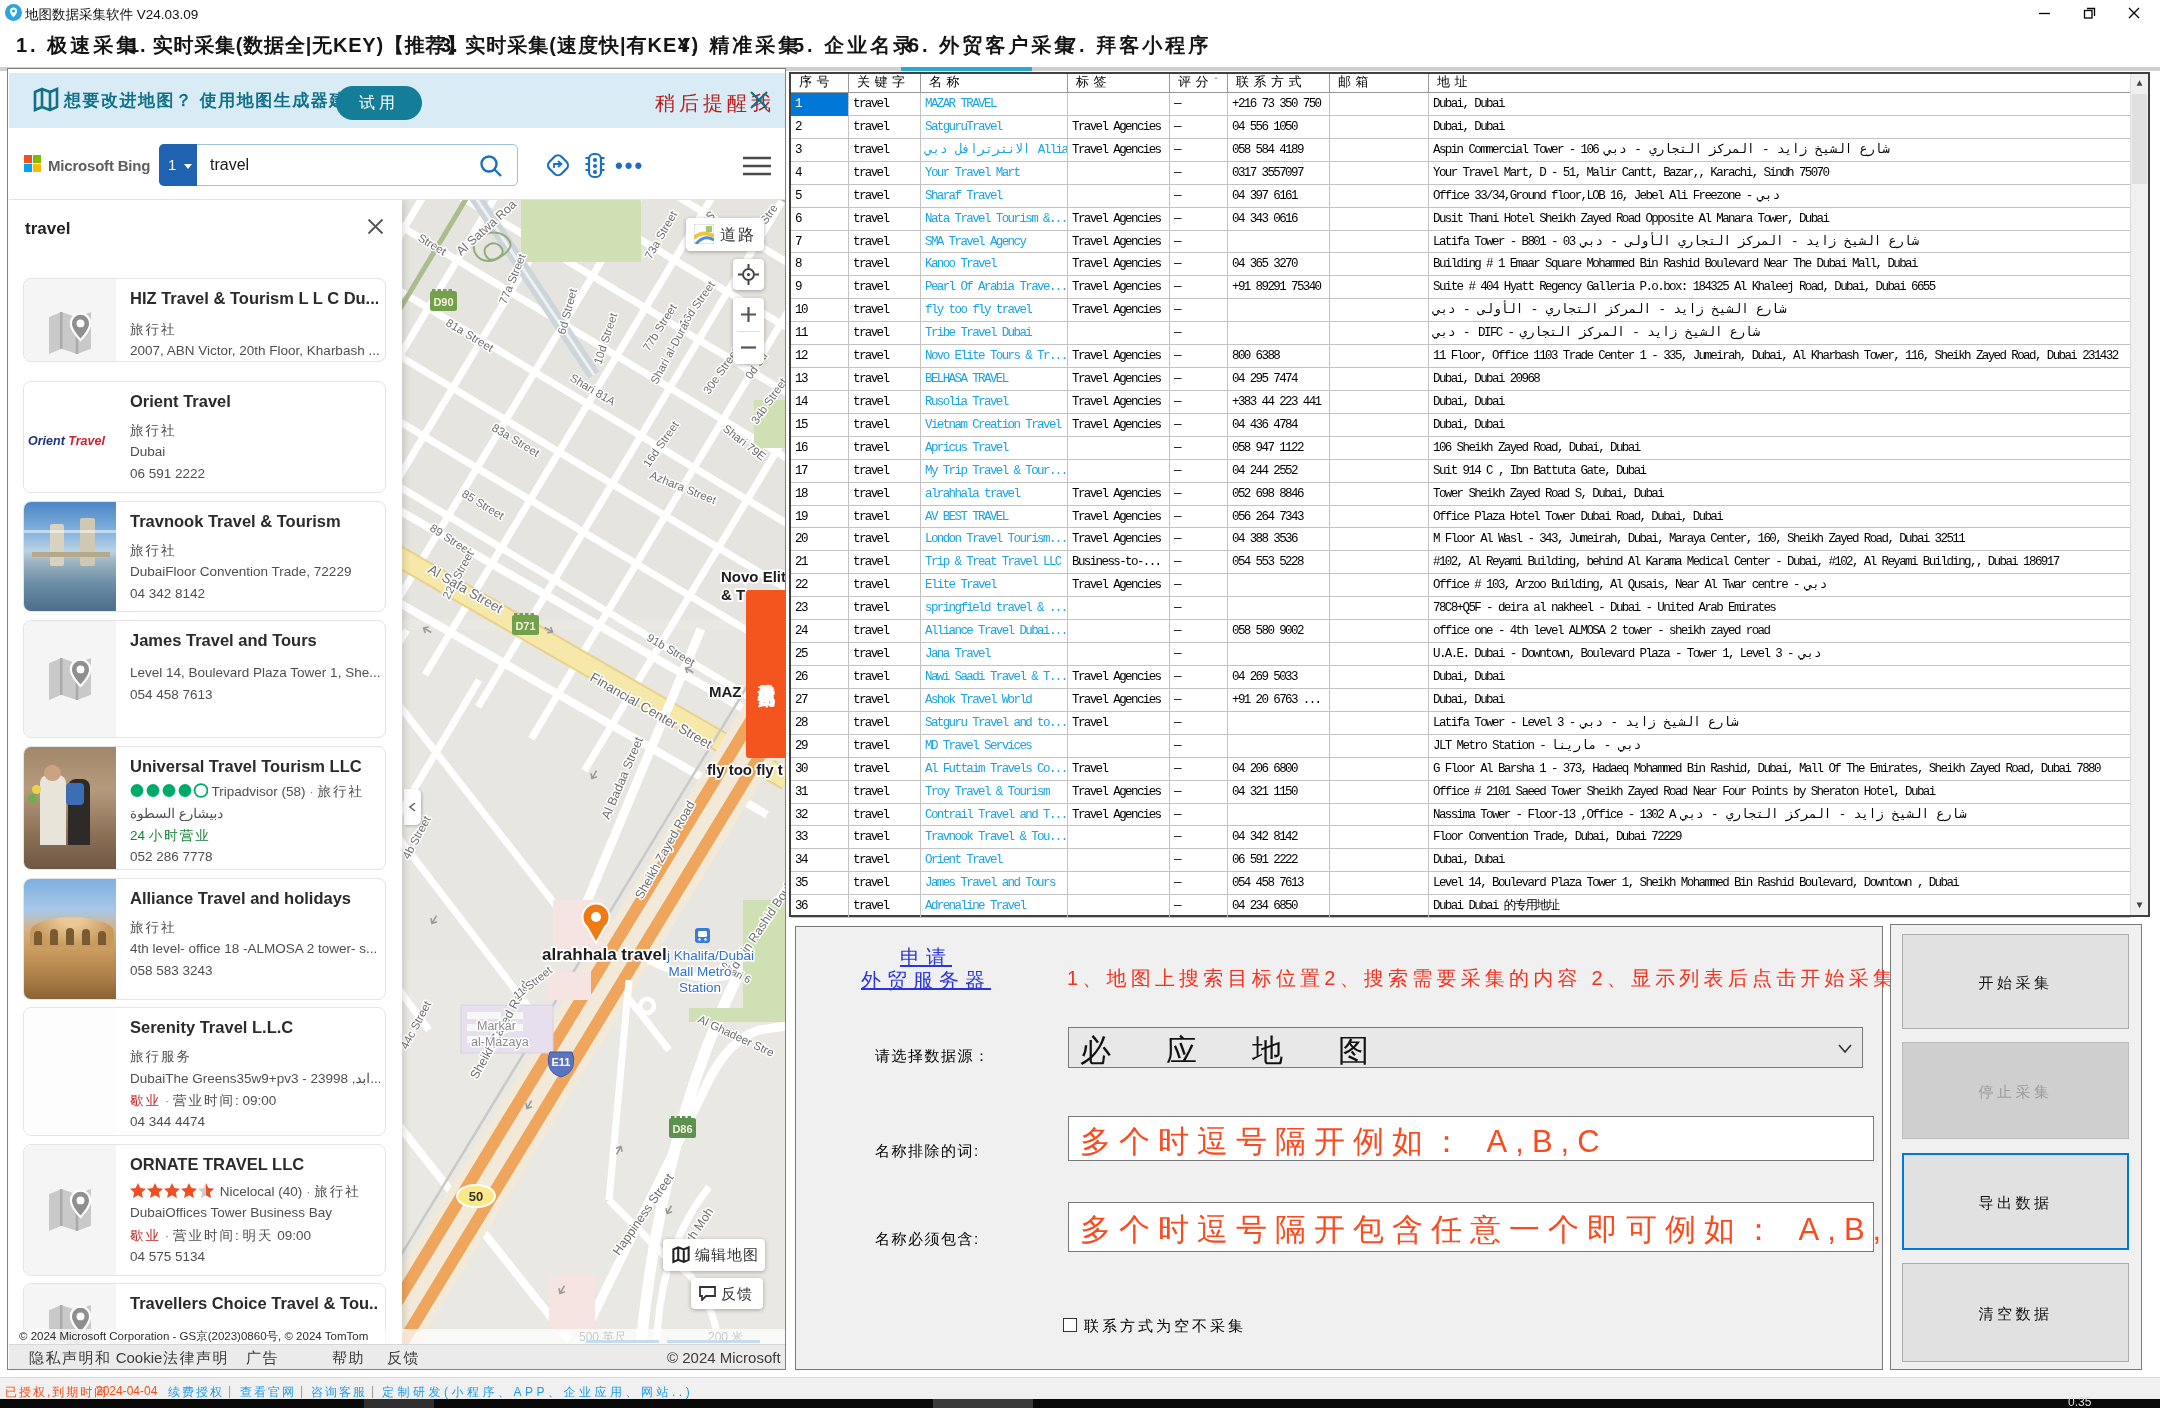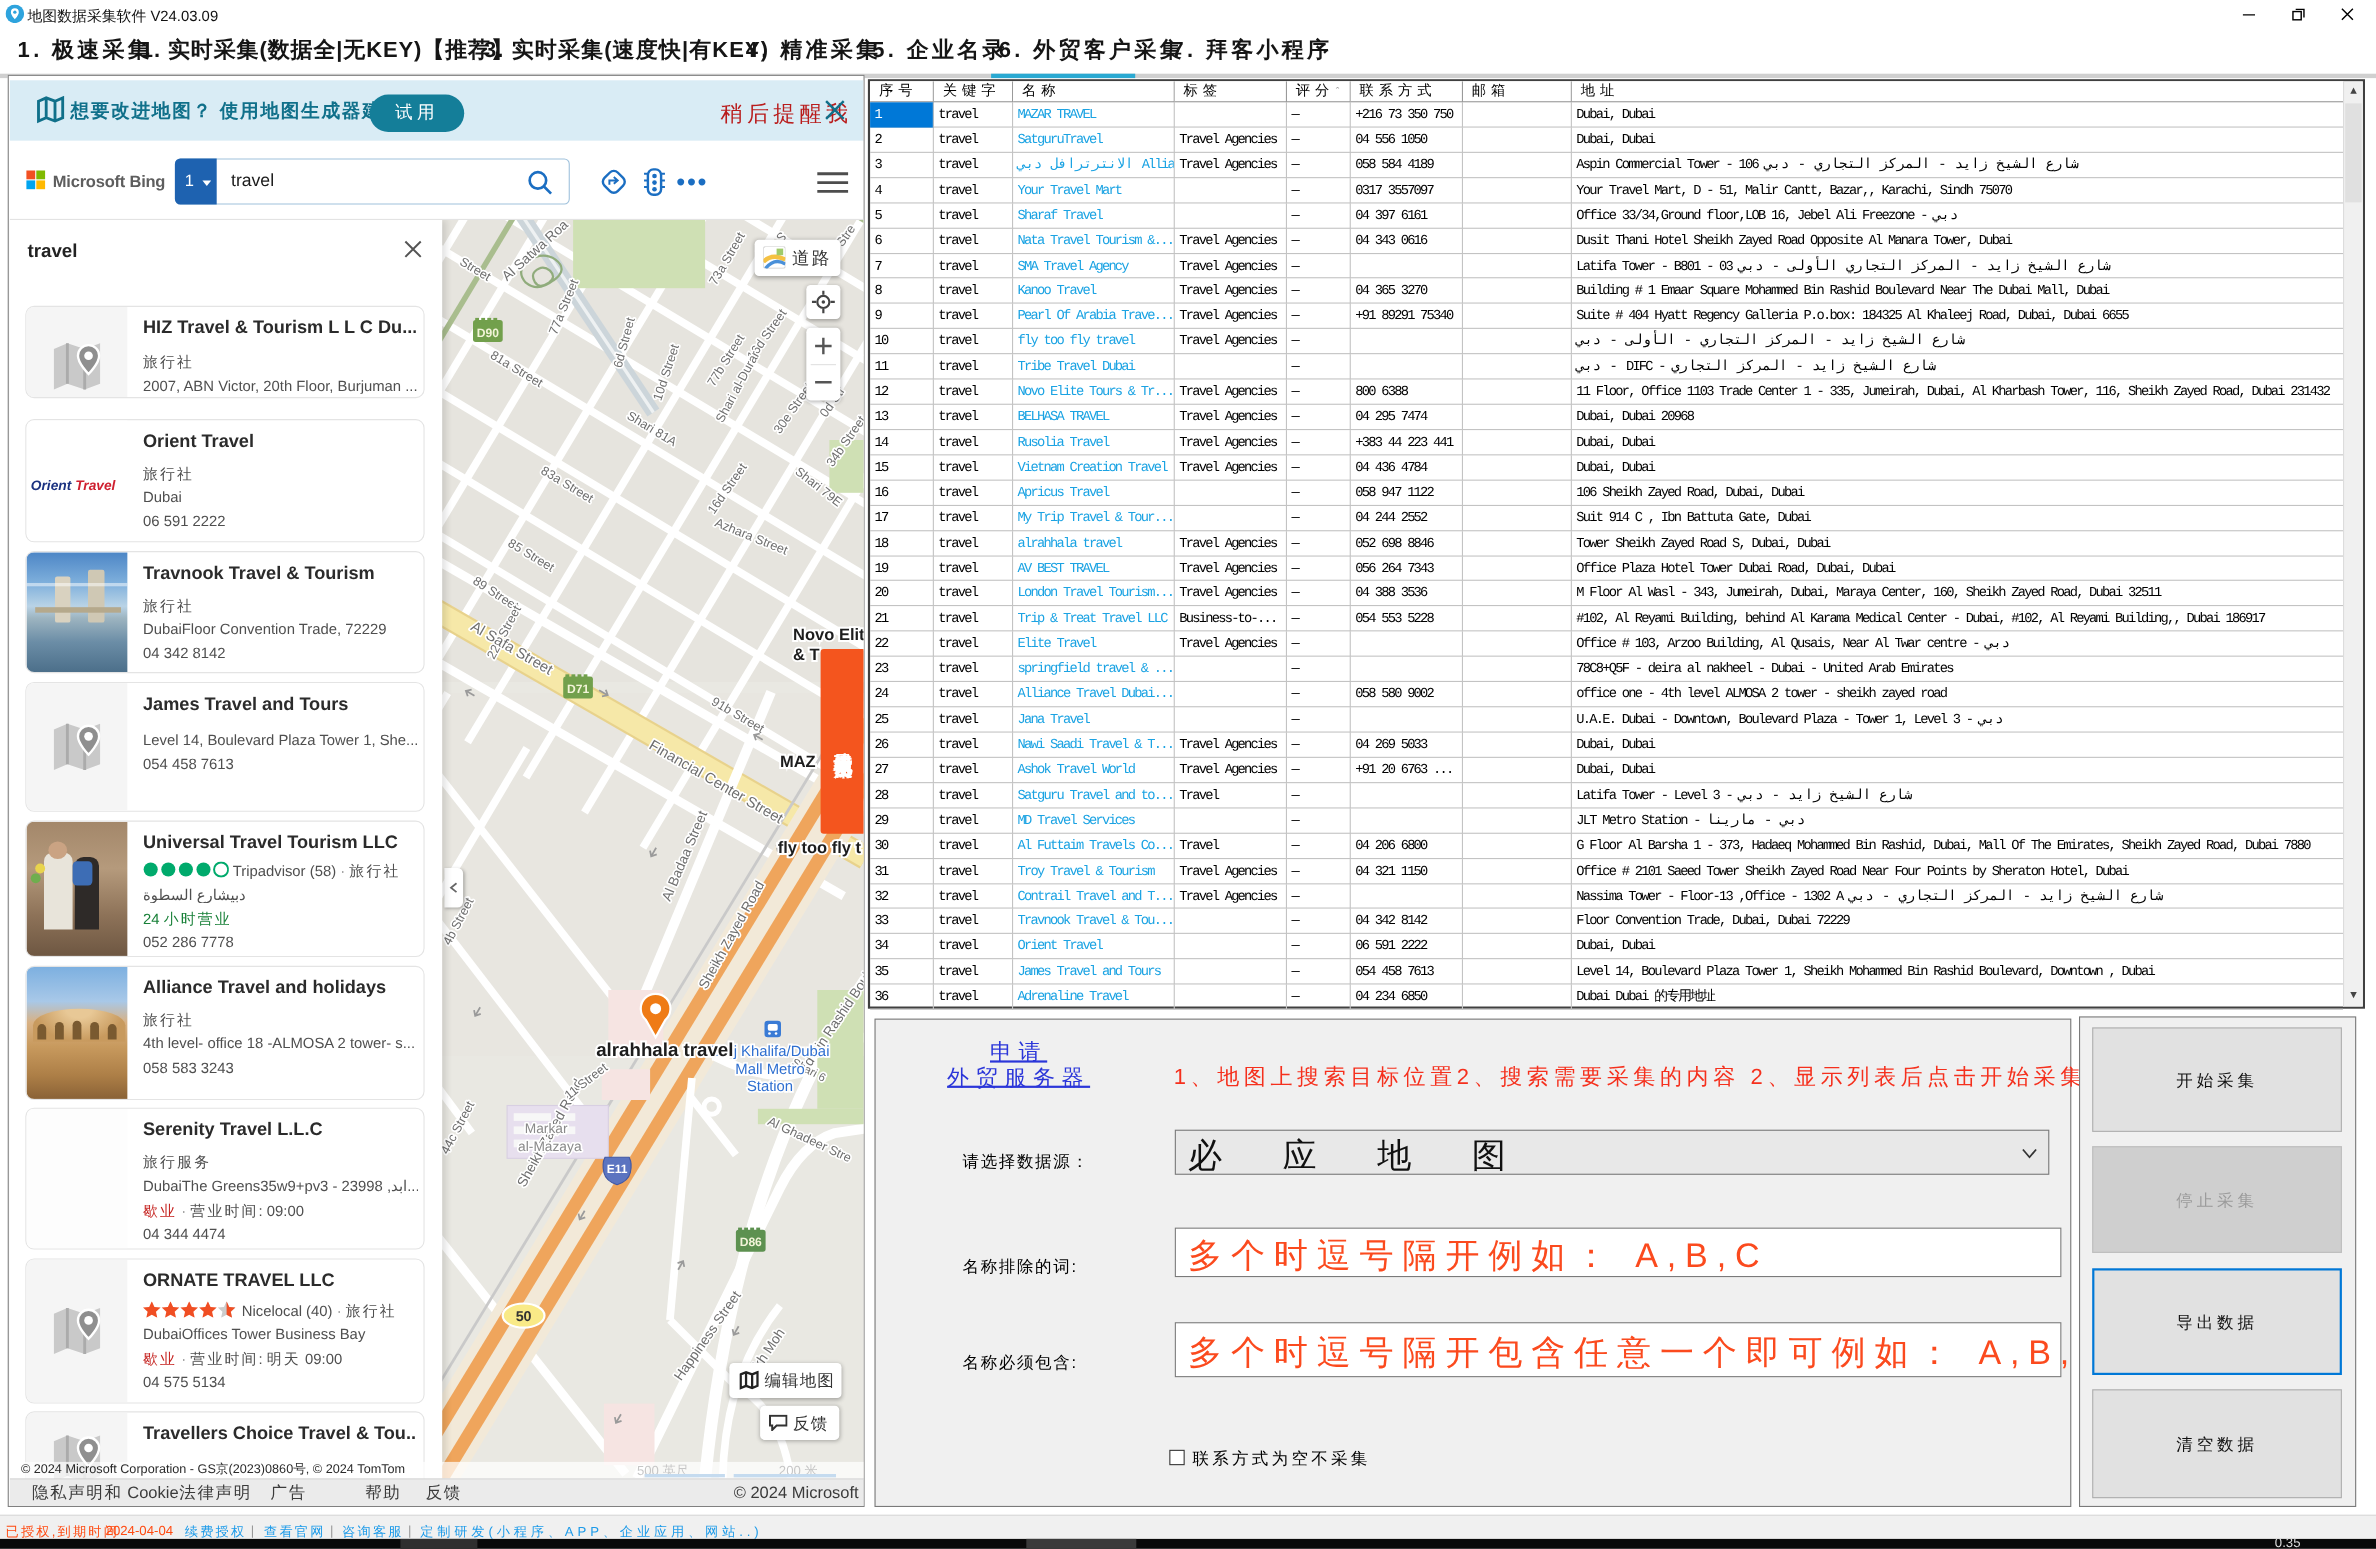--- a/index.html
+++ b/index.html
@@ -317,21 +317,21 @@
             <svg viewBox="0 0 64 64" style="position:absolute;left:18px;top:26px;width:56px;height:56px">
               <path d="M8 14l14-6 18 6 16-6v42l-16 6-18-6-14 6z" fill="#c9c9c9"></path>
               <path d="M22 8v42M40 14v42" stroke="#ababab" stroke-width="3"></path>
               <path d="M44 10a11 11 0 0 1 11 11c0 8-11 19-11 19S33 29 33 21a11 11 0 0 1 11-11z" fill="#8f8f8f" stroke="#fff" stroke-width="2.5"></path>
               <circle cx="44" cy="21" r="4.5" fill="#fff"></circle>
             </svg>
           </div>
         </div>
         <div class="ct">HIZ Travel &amp; Tourism L L C Du...</div>
         <div class="cl" style="top:42px"><span class="zh3">旅行社</span></div>
-        <div class="cl" style="top:64px">2007, ABN Victor, 20th Floor, Burjuman ...</div>
+        <div class="cl" style="top:64px">2007, ABN Victor, 20th Floor, Kharbash ...</div>
       </div>
 <div class="card" style="top:181px;height:112px">
         <div class="cimg" style="height:110px">
           <div style="position:absolute;inset:0;background:#fff">
             <div style="position:absolute;left:4px;top:52px;font-style:italic;font-weight:bold;font-size:12.5px;white-space:nowrap"><span style="color:#1b3280">Orient</span> <span style="color:#cf2030">Travel</span></div>
           </div>
         </div>
         <div class="ct">Orient Travel</div>
         <div class="cl" style="top:40px"><span class="zh3">旅行社</span></div>
         <div class="cl" style="top:62px">Dubai</div>

